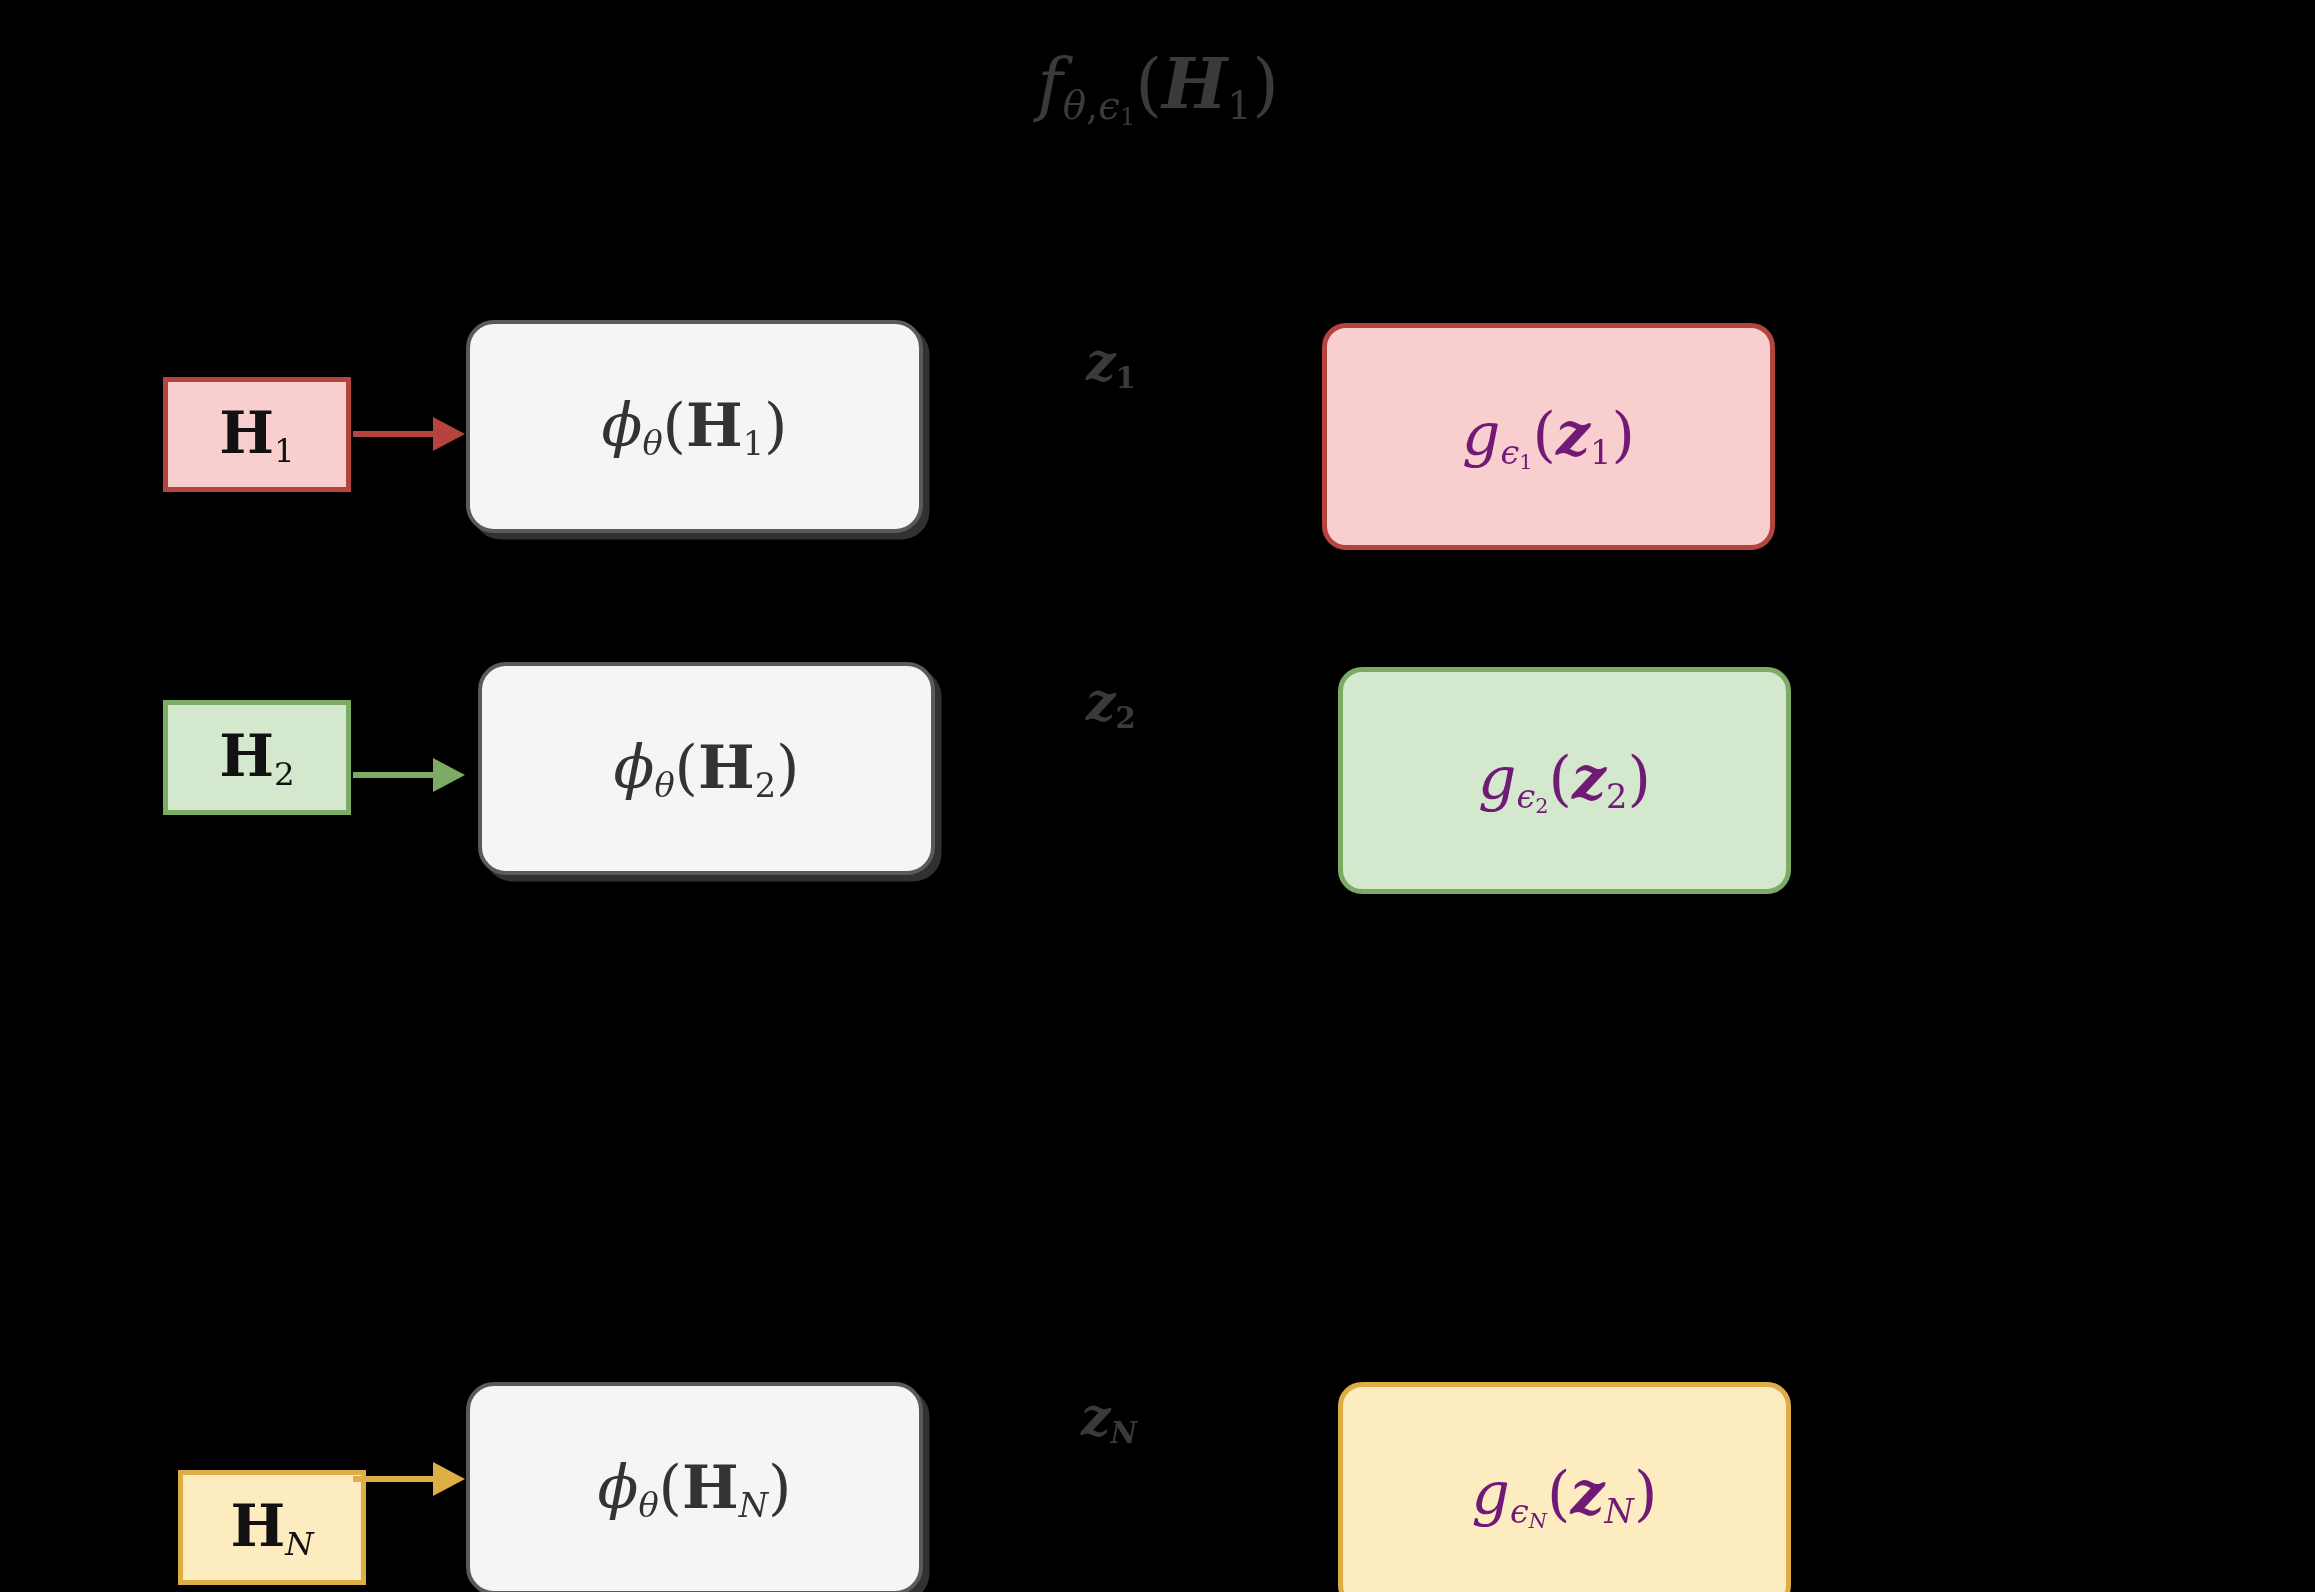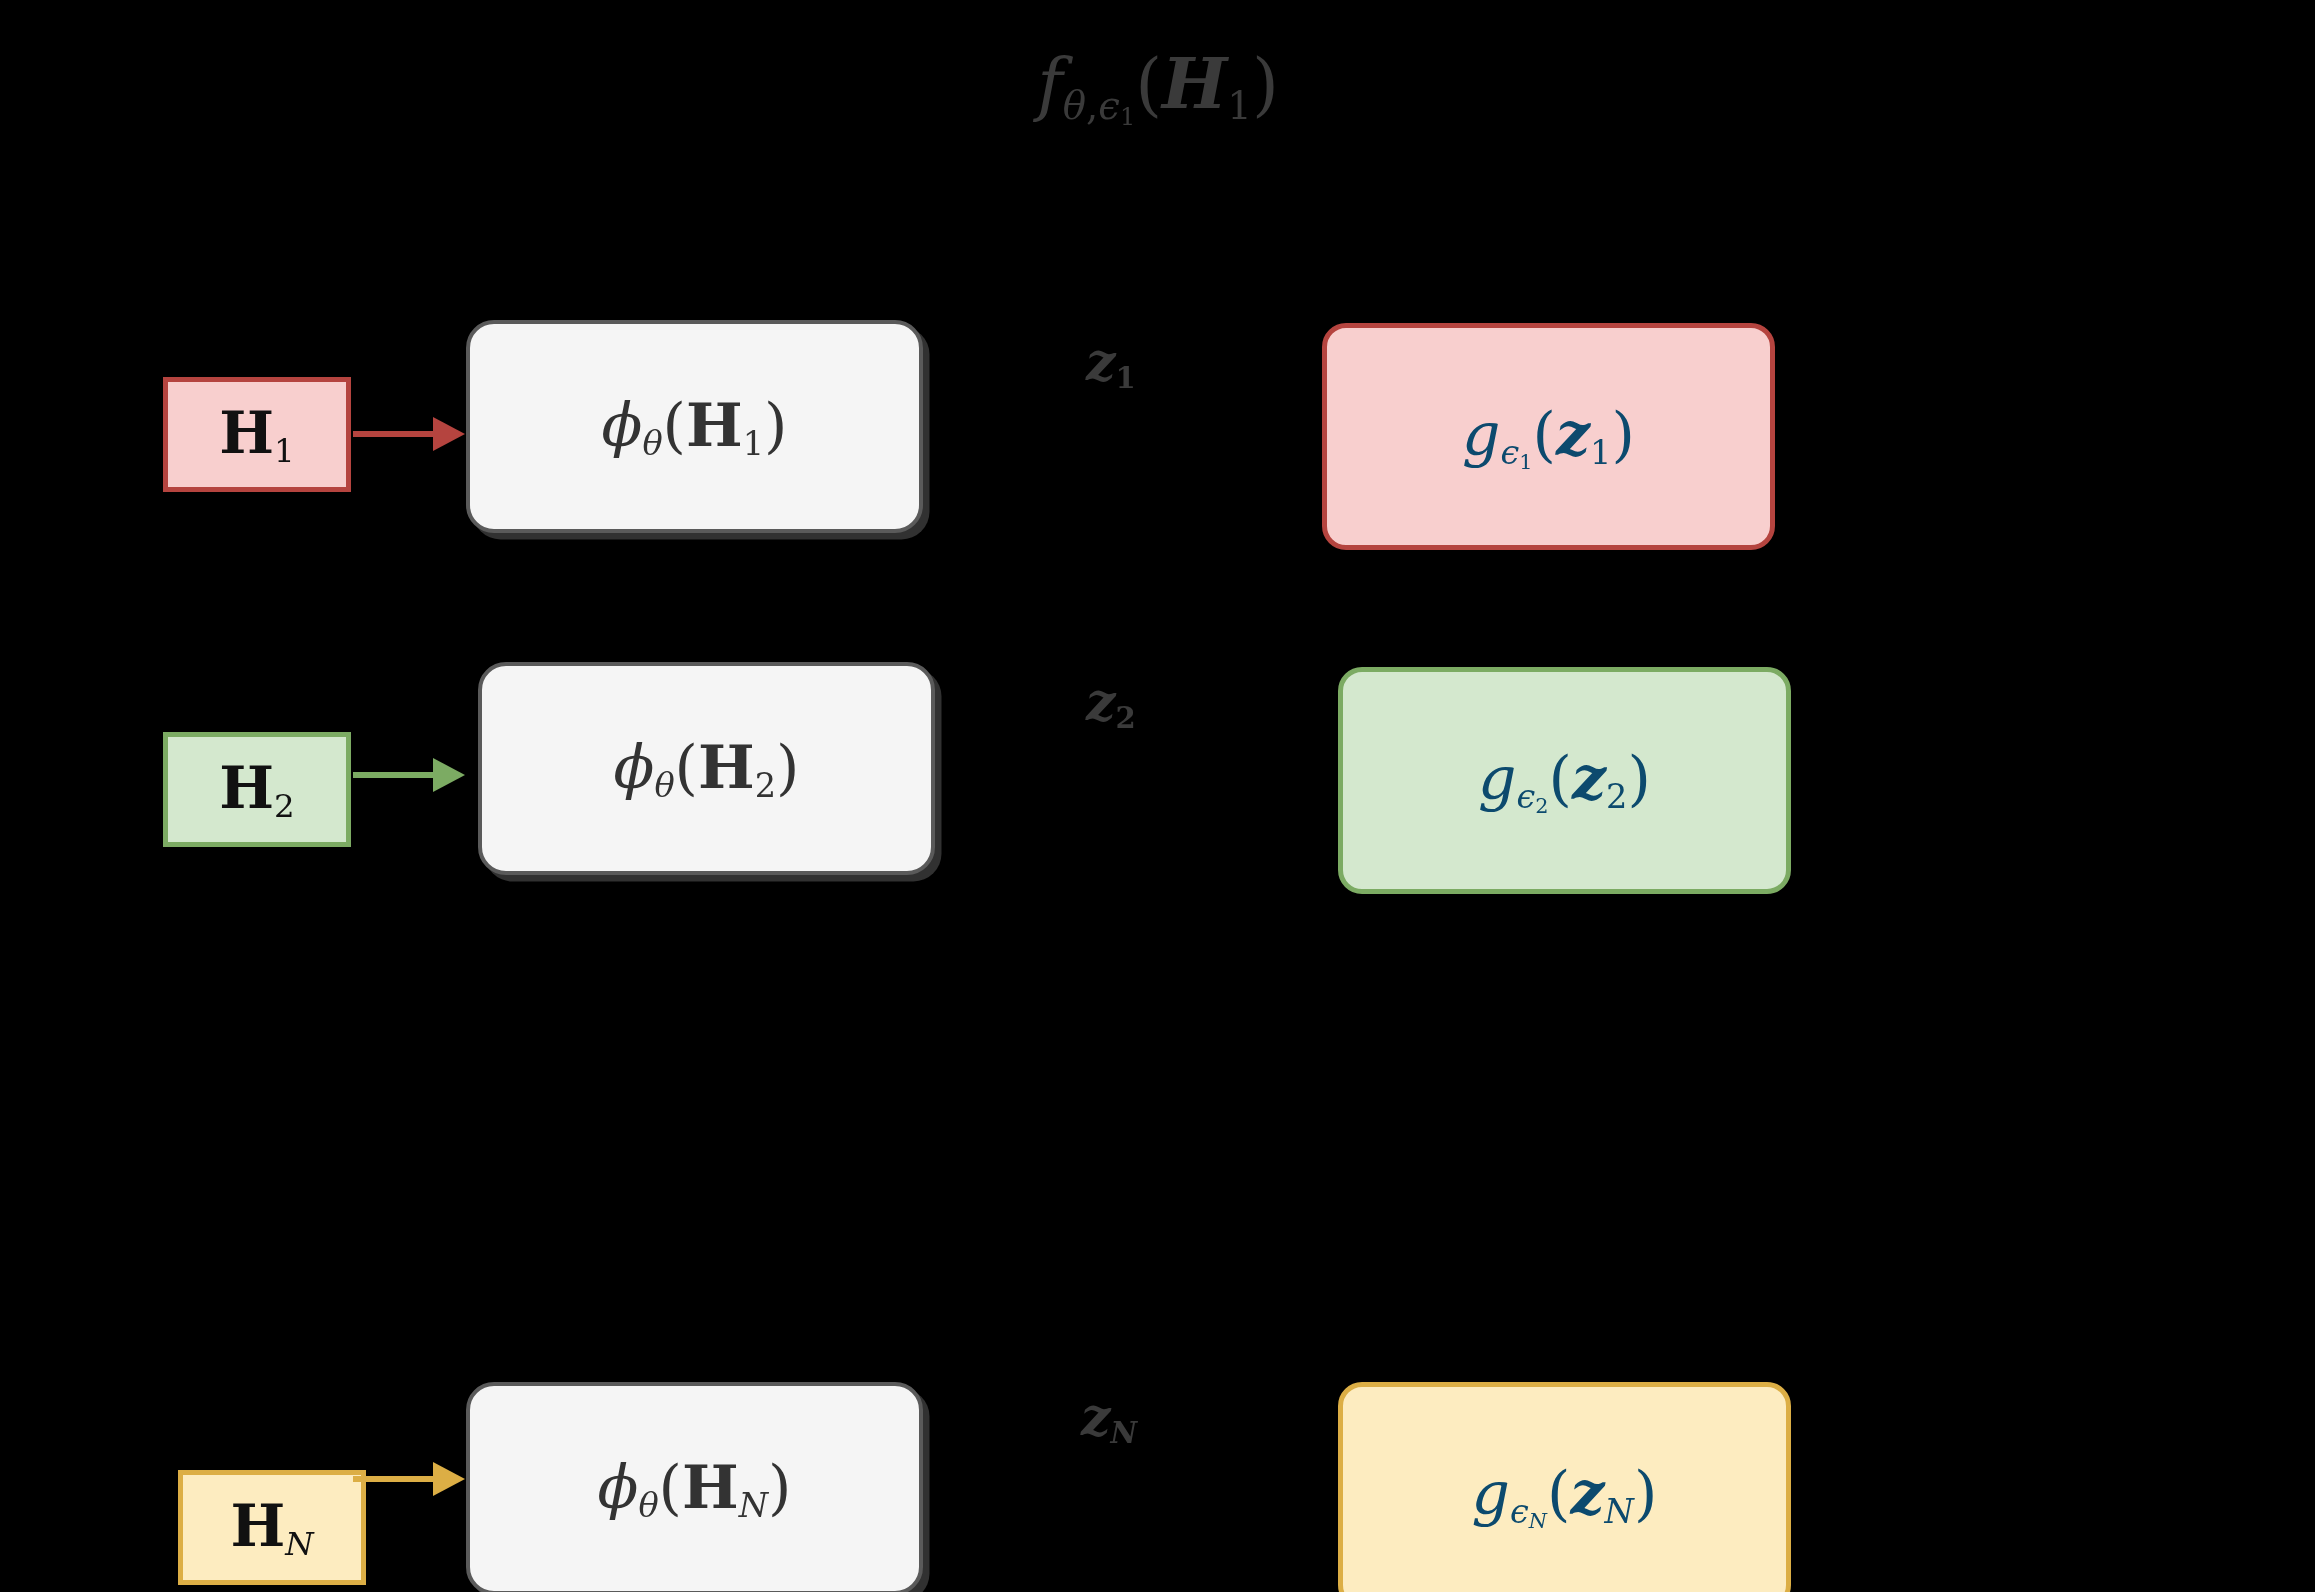--- a/index.html
+++ b/index.html
@@ -80,21 +80,21 @@
   .zlabel sub{font-weight:bold;}
 
   
   .outbox{
     position:absolute;
     width:453px; height:227px;
     box-sizing:border-box;
     border-width:5.6px; border-style:solid;
     border-radius:24px;
     display:flex; align-items:center; justify-content:center;
-    font-size:60px; color:#0c4a6e;
+    font-size:60px; color:#701a75;
   }
   .out-red   { background:#f8cfce; border-color:#b5443f; }
   .out-green { background:#d4e8ce; border-color:#7cab63; }
   .out-yellow{ background:#fdecc0; border-color:#dcae45; }
 </style>
 </head>
 <body>
 
 <div class="stage">
 
@@ -116,21 +116,21 @@
   </div>
 
   <div class="zlabel" style="left:1086px; top:331px;">
     <span>z</span><sub>1</sub>
   </div>
 
   <div class="outbox out-red" style="left:1322px; top:323px;">
     <span><span class="it">g</span><sub><span class="it">ϵ</span><sub>1</sub></sub><span class="paren">(</span><span class="it bld">z</span><sub>1</sub><span class="paren">)</span></span>
   </div>
 
-  <div class="inbox in-green" style="left:163px; top:732px;">
+  <div class="inbox in-green" style="left:163px; top:700px;">
     <span><span class="bld">H</span><sub>2</sub></span>
   </div>
 
   <div class="arrow ar-green" style="left:353px; top:756px; width:112px;">
     <div class="shaft" style="width:82px;"></div>
     <div class="head" style="left:80px;"></div>
   </div>
 
   <div class="encbox" style="left:478px; top:662px;">
     <span><span class="it">ϕ</span><sub><span class="it">θ</span></sub><span class="paren">(</span><span class="bld">H</span><sub>2</sub><span class="paren">)</span></span>

